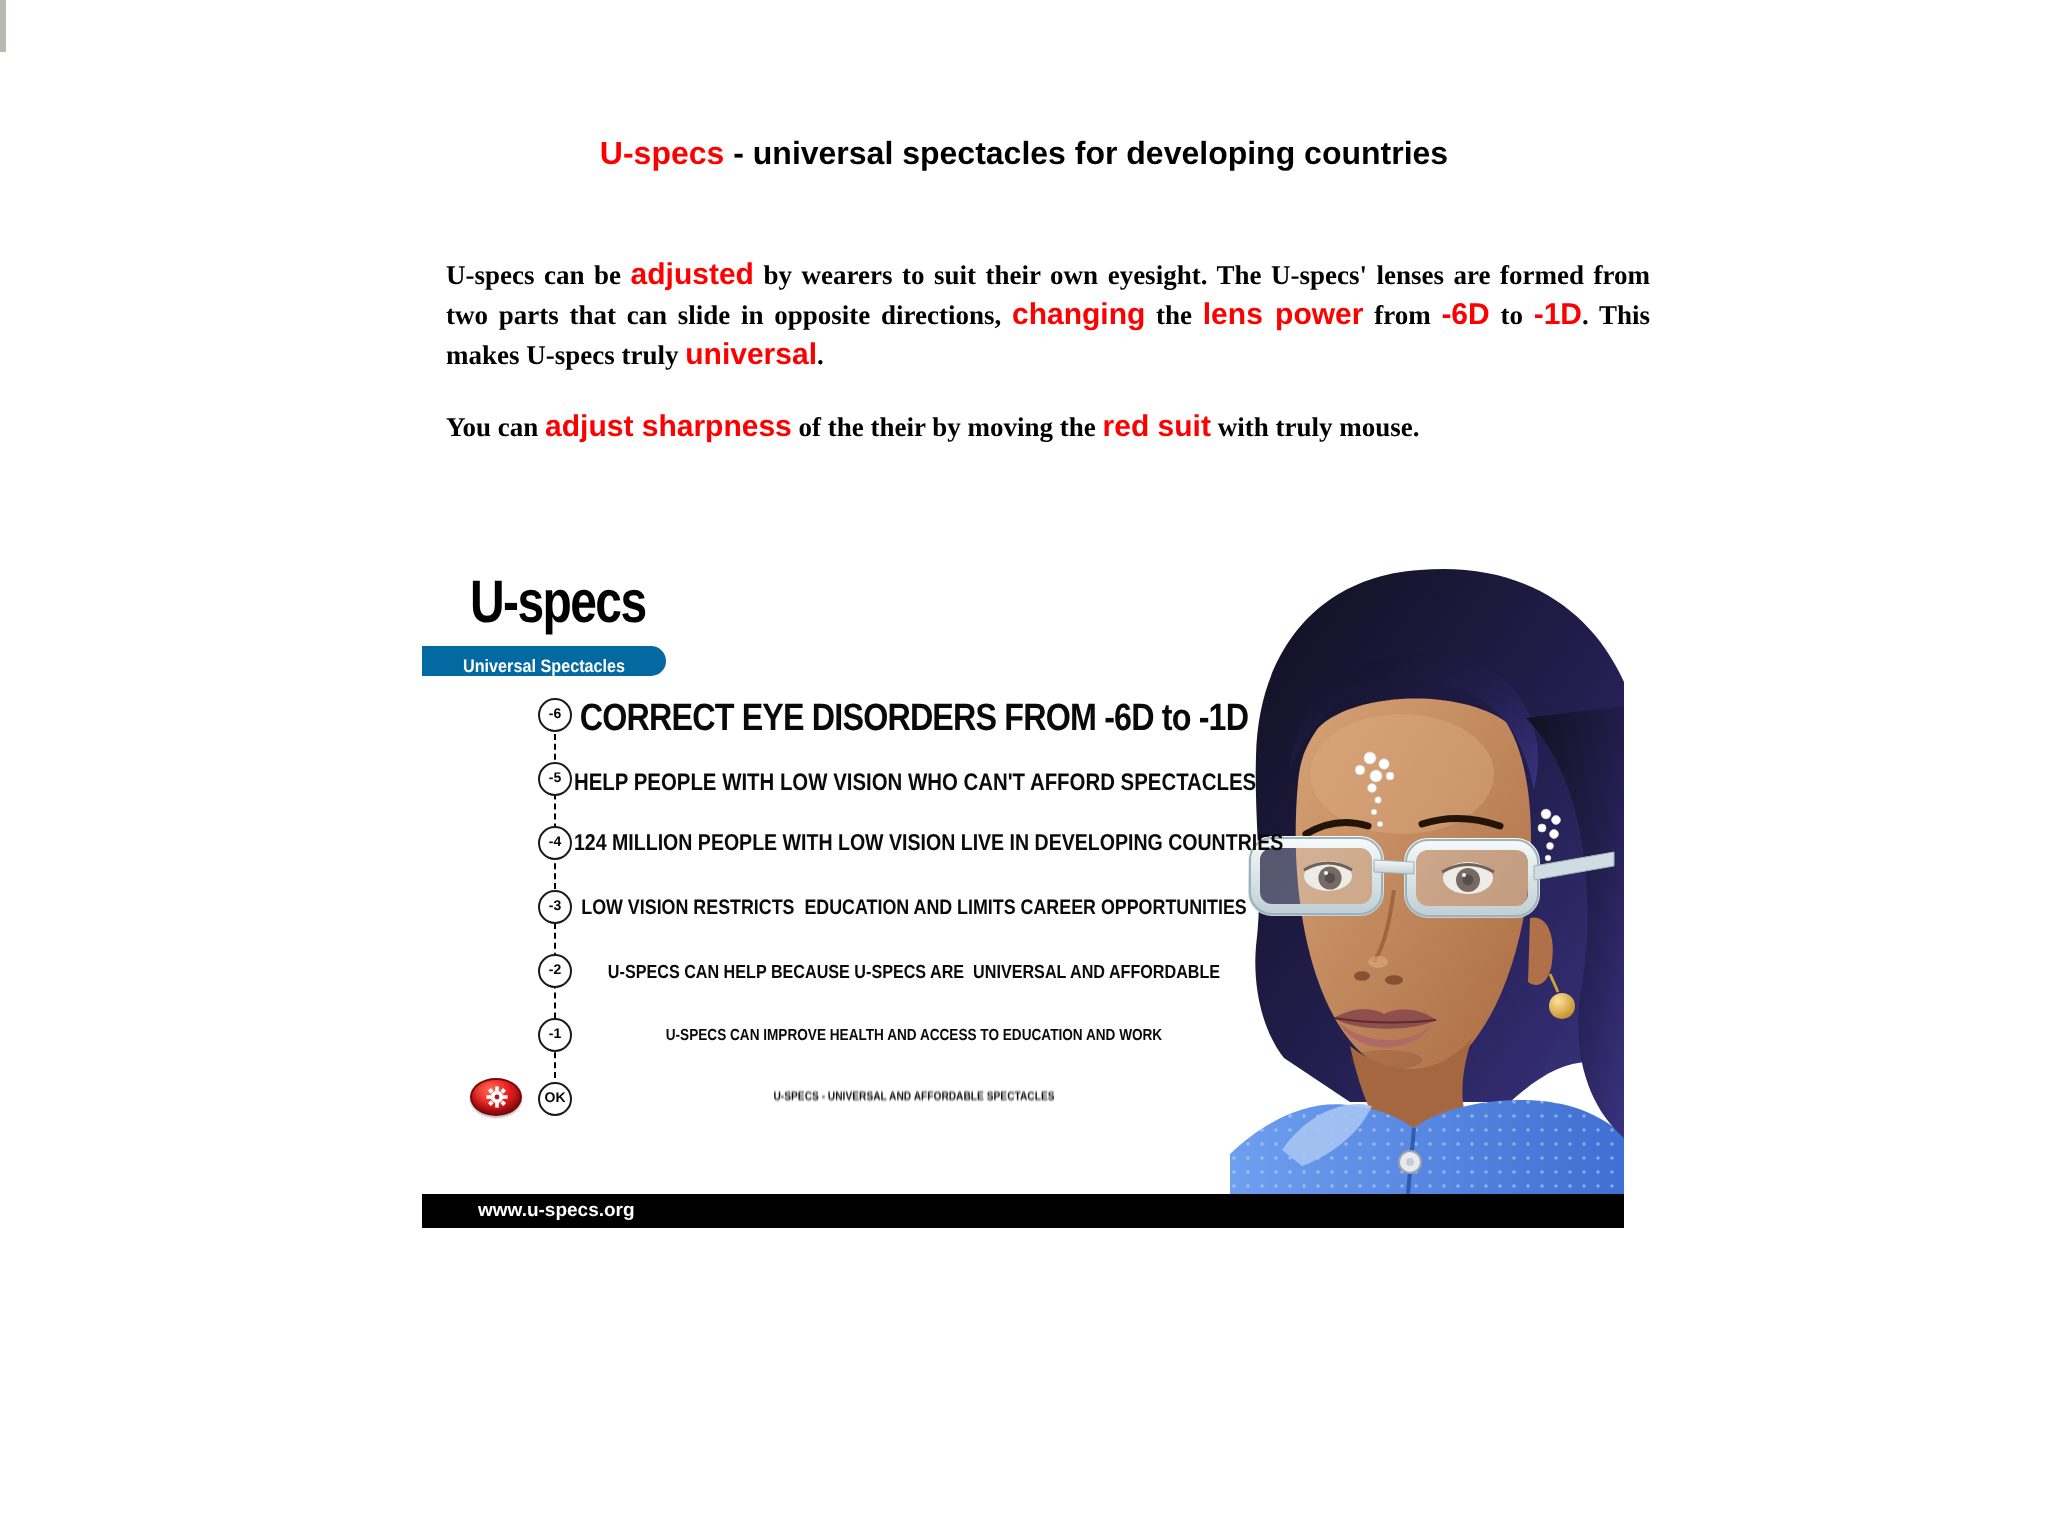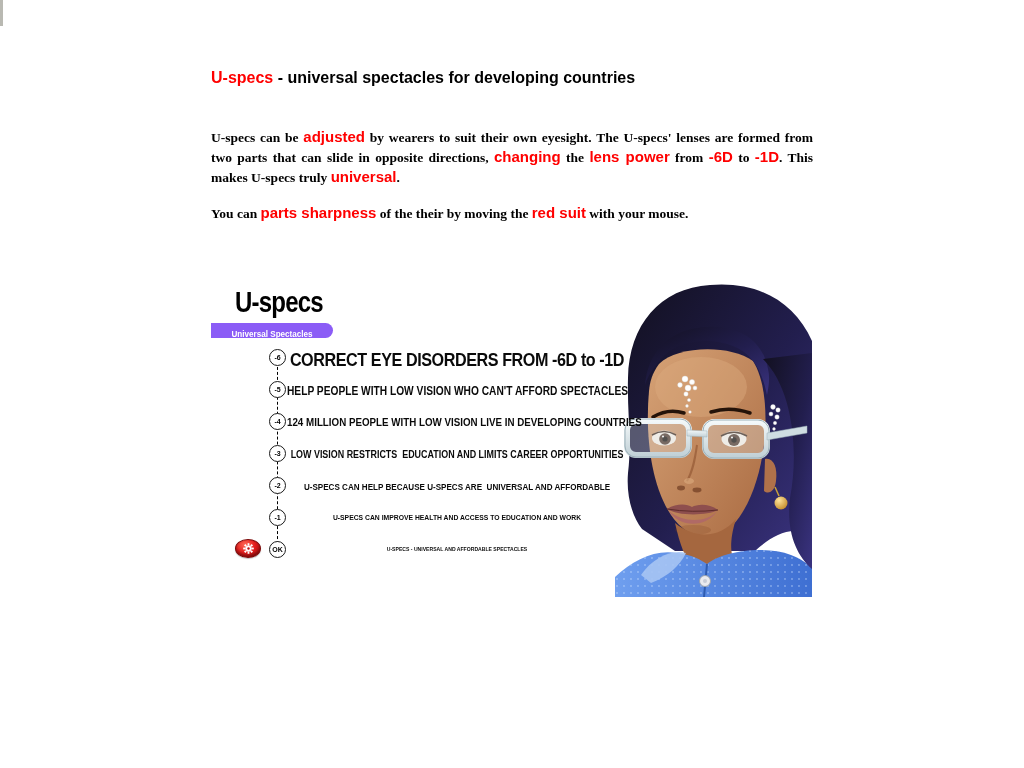--- a/index.html
+++ b/index.html
@@ -3,39 +3,39 @@
 <meta charset="utf-8">
 <style>
   * { margin: 0; padding: 0; box-sizing: border-box; }
   html, body { width: 1024px; height: 768px; background: #ffffff; overflow: hidden; position: relative;
                font-family: "Liberation Sans", sans-serif; }
 
   .edge-artifact { position: absolute; left: 0; top: 0; width: 3px; height: 26px; background: #b9b9b2; }
 
   
   .page-title { position: absolute; left: 211px; top: 69px; width: 602px;
-                font: bold 16px "Liberation Sans", sans-serif; color: #000; letter-spacing: 0px; }
+                font: bold 16px "Liberation Sans", sans-serif; color: #000; letter-spacing: 0px; text-align: center; }
   .page-title .brand { color: #ff0000; }
 
   
-  .para { position: absolute; left: 211px; width: 602px; color: #000;
+  .para { position: absolute; left: 223px; width: 602px; color: #000;
           font: bold 13.5px "Liberation Serif", serif; line-height: 20px; text-align: justify; }
   .para-intro { top: 128px; }
   .para-note  { top: 204px; text-align: left; }
   .para .red { color: #ff0000; font: bold 15px "Liberation Sans", sans-serif; }
 
   
   .banner { position: absolute; left: 211px; top: 283px; width: 601px; height: 331px; background: #fff; }
 
   .banner-logo { position: absolute; left: 24px; top: 2px;
                  font: bold 30px "Liberation Sans", sans-serif; letter-spacing: -1px; color: #000;
                  transform: scaleX(0.80); transform-origin: left center; }
 
   .tagline-bar { position: absolute; left: 0; top: 40px; width: 122px; height: 15px;
-                 background: #8b5cf6; border-radius: 0 8px 8px 0; text-align: center; }
+                 background: #0369a1; border-radius: 0 8px 8px 0; text-align: center; }
   .tagline-bar span { color: #fff; font: bold 9px "Liberation Sans", sans-serif; line-height: 15px;
                       display: inline-block; transform: scaleX(0.9); white-space: pre; }
 
   
   .scale-line { position: absolute; left: 66px; top: 74px; height: 192px; width: 0;
                 border-left: 1px dashed #000; z-index: 2; }
   .scale-dot { position: absolute; left: 58px; width: 17px; height: 17px; border: 1px solid #1a1a1a;
                border-radius: 50%; background: #fff; z-index: 3; text-align: center;
                font: bold 7px "Liberation Sans", sans-serif; color: #000; line-height: 15px; }
   .sd0 { top: 66px; }  .sd1 { top: 98px; }  .sd2 { top: 130px; } .sd3 { top: 162px; }
@@ -70,21 +70,21 @@
 </style>
 </head>
 <body>
 
 <div class="edge-artifact"></div>
 
 <h1 class="page-title"><span class="brand">U-specs</span><span> - universal spectacles for developing countries</span></h1>
 
 <p class="para para-intro"><span>U-specs can be </span><span class="red">adjusted</span><span> by wearers to suit their own eyesight. The U-specs' lenses are formed from two parts that can slide in opposite directions, </span><span class="red">changing</span><span> the </span><span class="red">lens power</span><span> from </span><span class="red">-6D</span><span> to </span><span class="red">-1D</span><span>. This makes U-specs truly </span><span class="red">universal</span><span>.</span></p>
 
-<p class="para para-note"><span>You can </span><span class="red">parts sharpness</span><span> of the their by moving the </span><span class="red">red suit</span><span> with your mouse.</span></p>
+<p class="para para-note"><span>You can </span><span class="red">adjust sharpness</span><span> of the their by moving the </span><span class="red">red suit</span><span> with truly mouse.</span></p>
 
 <div class="banner">
 
   <div class="banner-logo">U-specs</div>
 
   <div class="tagline-bar">
     <span>Universal Spectacles</span>
   </div>
 
   <svg class="photo" viewBox="0 0 197 314" width="197" height="314">
@@ -216,14 +216,17 @@
         <rect x="8.4" y="4.6" width="2.4" height="1.8"></rect>
         <rect x="1.4" y="1.4" width="2" height="2" transform="rotate(45 2.4 2.4)"></rect>
         <rect x="7.6" y="1.4" width="2" height="2" transform="rotate(45 8.6 2.4)"></rect>
         <rect x="1.4" y="7.6" width="2" height="2" transform="rotate(45 2.4 8.6)"></rect>
         <rect x="7.6" y="7.6" width="2" height="2" transform="rotate(45 8.6 8.6)"></rect>
       </g>
       <circle cx="5.5" cy="5.5" r="1.2" fill="#c01010"></circle>
     </svg>
   </div>
 
+  <div class="url-bar">
+    <span>www.u-specs.org</span>
+  </div>
 
 </div>
 
 </body></html>

